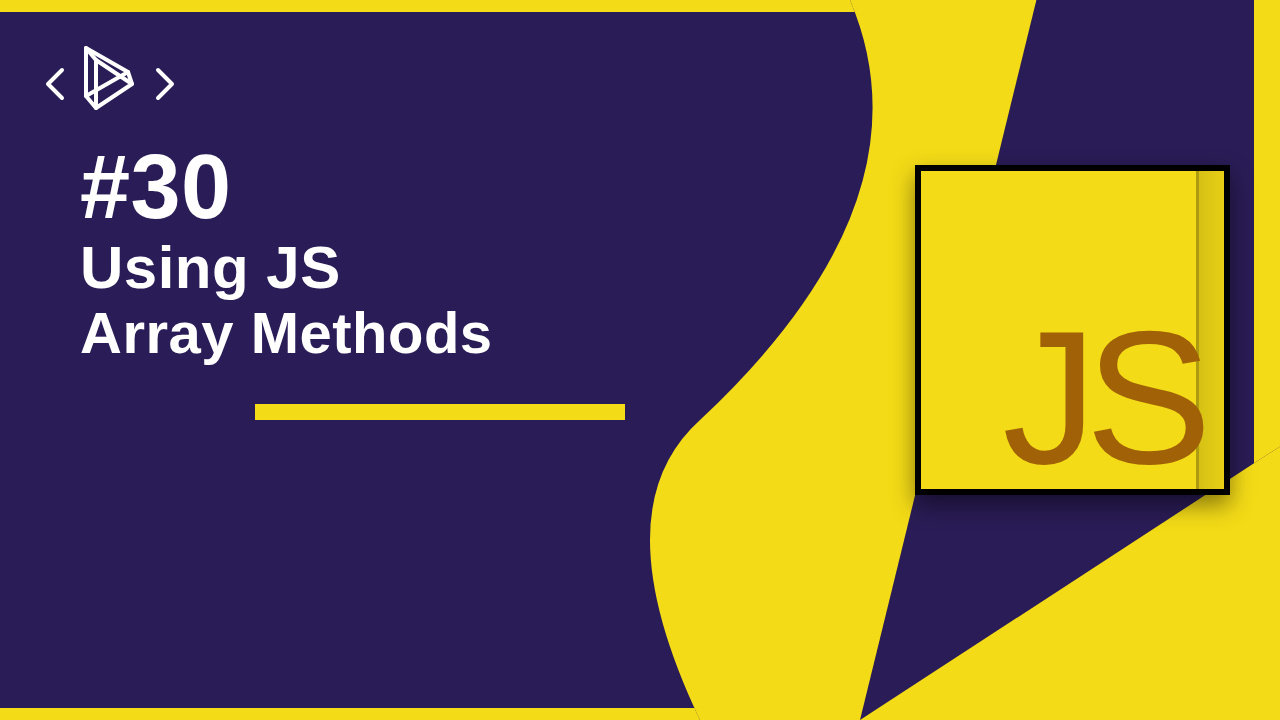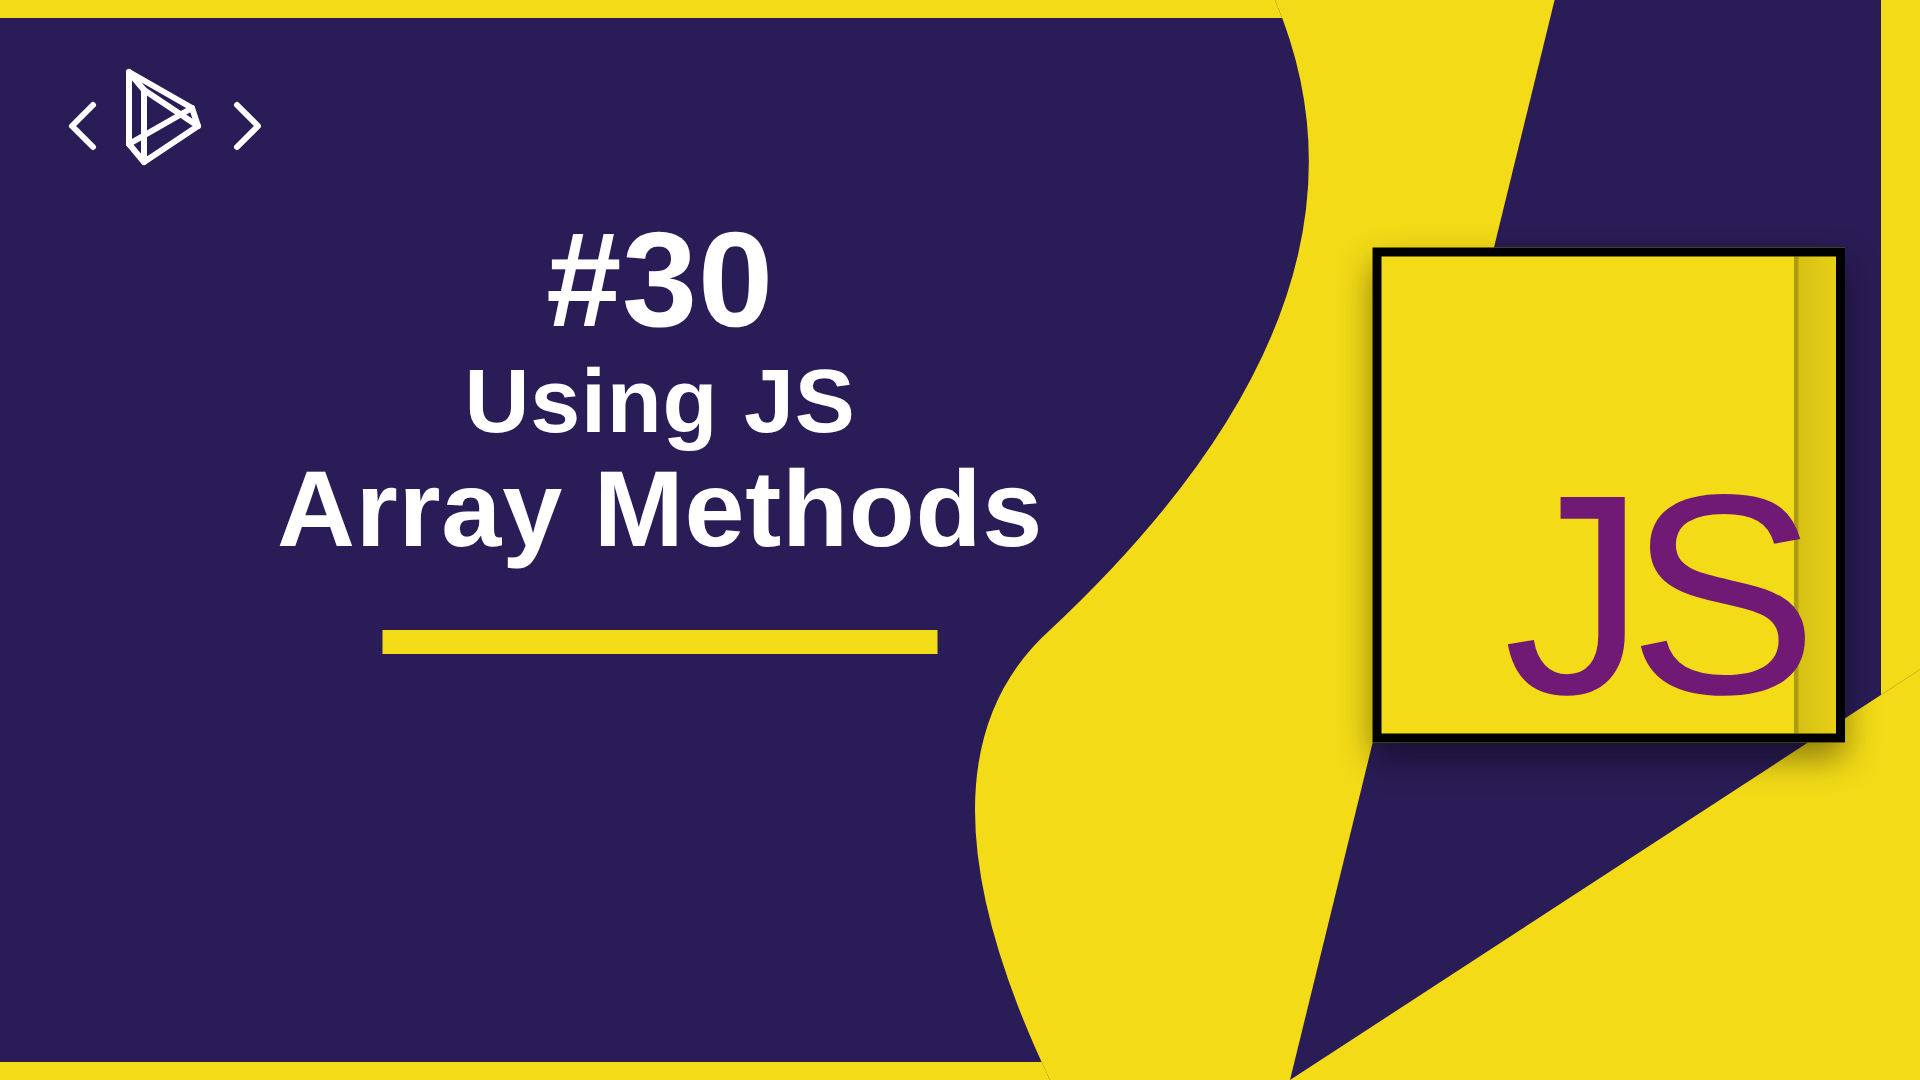--- a/index.html
+++ b/index.html
@@ -52,27 +52,26 @@
     color: #fff;
   }
 
   
   .title {
     position: absolute;
     left: 80px;
     top: 140px;
     width: 720px;
     color: #fff;
-    text-align: center;
     font-weight: 600;
     letter-spacing: 0.5px;
   }
   .title .num  { font-size: 90px; line-height: 1.05; }
   .title .l1   { font-size: 60px; line-height: 1.1; }
-  .title .l2   { font-size: 72px; line-height: 1.1; }
+  .title .l2   { font-size: 58px; line-height: 1.1; }
 
   .underline {
     margin: 40px auto 0;
     width: 370px;
     height: 16px;
     background: #f4db17;
   }
 
   
   .jslogo {
@@ -93,21 +92,21 @@
     border-left:3px solid rgba(0,0,0,0.25);
   }
   .jslogo .letters{
     position:absolute;
     right:24px;
     bottom:6px;
     font-weight:500;
     font-size:190px;
     line-height:0.9;
     letter-spacing:-12px;
-    color:#701a75;
+    color:#a16207;
     font-family: 'Segoe UI', Arial, sans-serif;
   }
 </style>
 </head>
 <body>
 
 <div class="stage">
 
   <div class="shard"></div>
 

